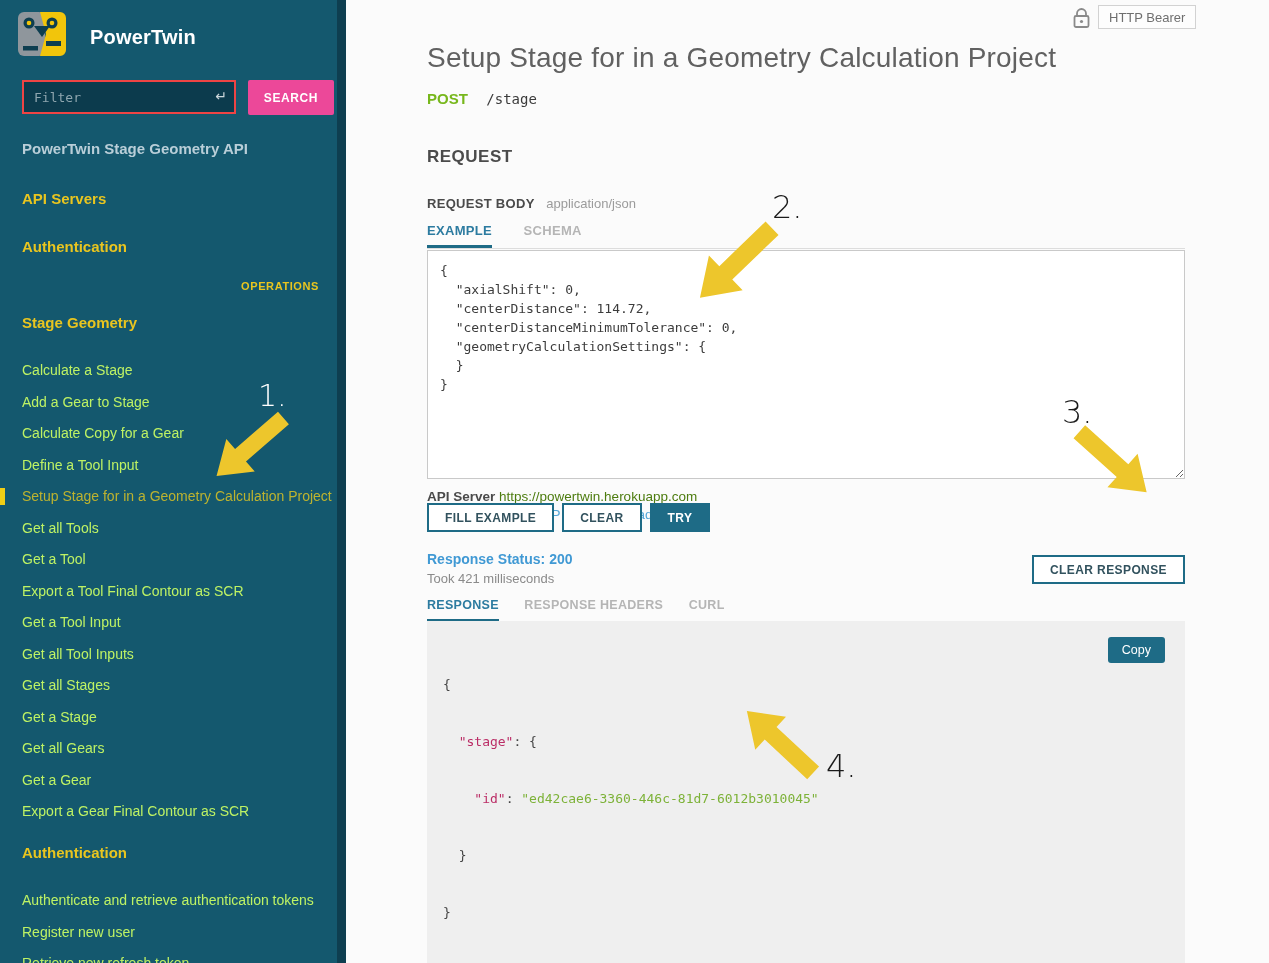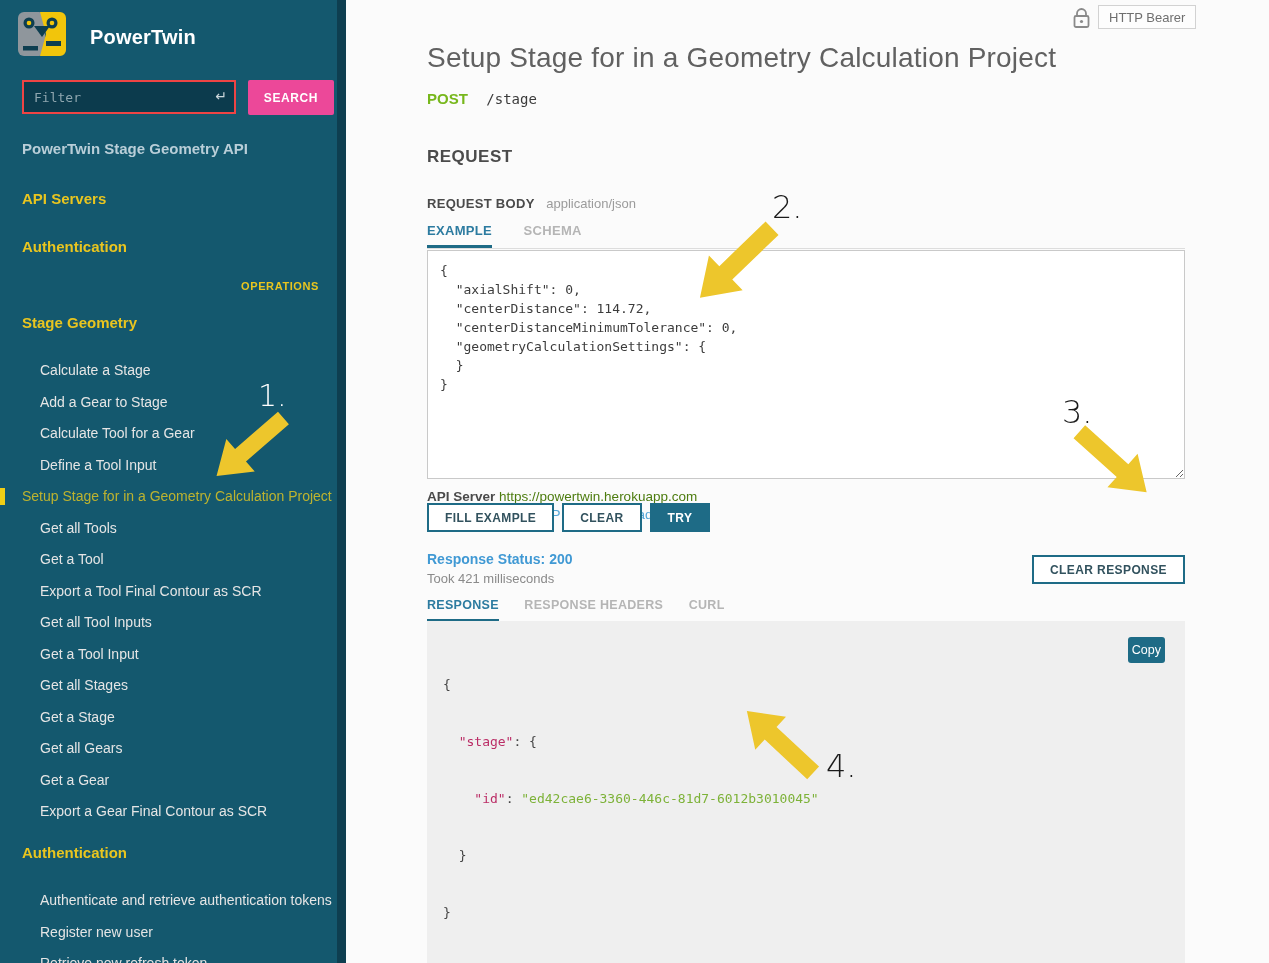--- a/index.html
+++ b/index.html
@@ -48,21 +48,21 @@
   }
   .side-heading {
     color:#E9C51F; font-weight:bold; font-size:15px;
     padding-left:22px; margin-bottom:31px; cursor:pointer;
   }
   .ops-label {
     color:#E9C51F; font-weight:bold; font-size:11px; letter-spacing:0.6px;
     text-align:right; padding-right:18px; margin:-6px 0 22px 0;
   }
   .side-item {
-    color:#e5e5e5; font-size:14px; padding-left:40px; margin-bottom:14.5px;
+    color:#bef264; font-size:14px; padding-left:22px; margin-bottom:14.5px;
     line-height:17px; cursor:pointer; white-space:nowrap;
   }
   .side-item.active {
     border-left:5px solid #F0CE15; padding-left:17px; color:#BDB32F;
   }
   .side-heading.grp2 { margin-top:24px; }
   
   .lock { position:absolute; left:1072px; top:7px; }
   .auth-chip {
     position:absolute; left:1098px; top:5px; height:24px;
@@ -133,21 +133,21 @@
   }
   .resp-code {
     position:absolute; left:16px; top:16px;
     font-family:"DejaVu Sans Mono", monospace; font-size:13px; line-height:19px;
     color:#444444; white-space:pre;
   }
   .jkey { color:#BB2D66; }
   .jstr { color:#7DB238; }
   .copy-btn {
     position:absolute; top:16px; right:20px; background:#1E6B86; color:#FFFFFF;
-    border:none; border-radius:3px; font-size:12.5px; padding:6px 4px; cursor:pointer;
+    border:none; border-radius:3px; font-size:12.5px; padding:6px 14px; cursor:pointer;
     font-family:"Liberation Sans", sans-serif;
   }
   
   .anno-label {
     position:absolute; font-family:"DejaVu Sans", sans-serif; font-size:32px;
     font-weight:300; color:#1A1A1A; z-index:30;
   }
   .anno-label.light { color:#FFFFFF; font-size:30px; }
   .anno-arrow { position:absolute; z-index:30; }
   .a1 { left:204px; top:422px; width:92px; height:50px; transform:rotate(-41deg); }
@@ -188,28 +188,28 @@
 
   <nav class="side-nav">
     <div class="api-title">PowerTwin Stage Geometry API</div>
     <div class="side-heading">API Servers</div>
     <div class="side-heading">Authentication</div>
     <div class="ops-label">OPERATIONS</div>
 
     <div class="side-heading">Stage Geometry</div>
     <div class="side-item">Calculate a Stage</div>
     <div class="side-item">Add a Gear to Stage</div>
-    <div class="side-item">Calculate Tool for a Gear</div>
+    <div class="side-item">Calculate Copy for a Gear</div>
     <div class="side-item">Define a Tool Input</div>
     <div class="side-item active">Setup Stage for in a Geometry Calculation Project</div>
     <div class="side-item">Get all Tools</div>
     <div class="side-item">Get a Tool</div>
     <div class="side-item">Export a Tool Final Contour as SCR</div>
+    <div class="side-item">Get a Tool Input</div>
     <div class="side-item">Get all Tool Inputs</div>
-    <div class="side-item">Get a Tool Input</div>
     <div class="side-item">Get all Stages</div>
     <div class="side-item">Get a Stage</div>
     <div class="side-item">Get all Gears</div>
     <div class="side-item">Get a Gear</div>
     <div class="side-item">Export a Gear Final Contour as SCR</div>
 
     <div class="side-heading grp2">Authentication</div>
     <div class="side-item">Authenticate and retrieve authentication tokens</div>
     <div class="side-item">Register new user</div>
     <div class="side-item">Retrieve new refresh token</div>

